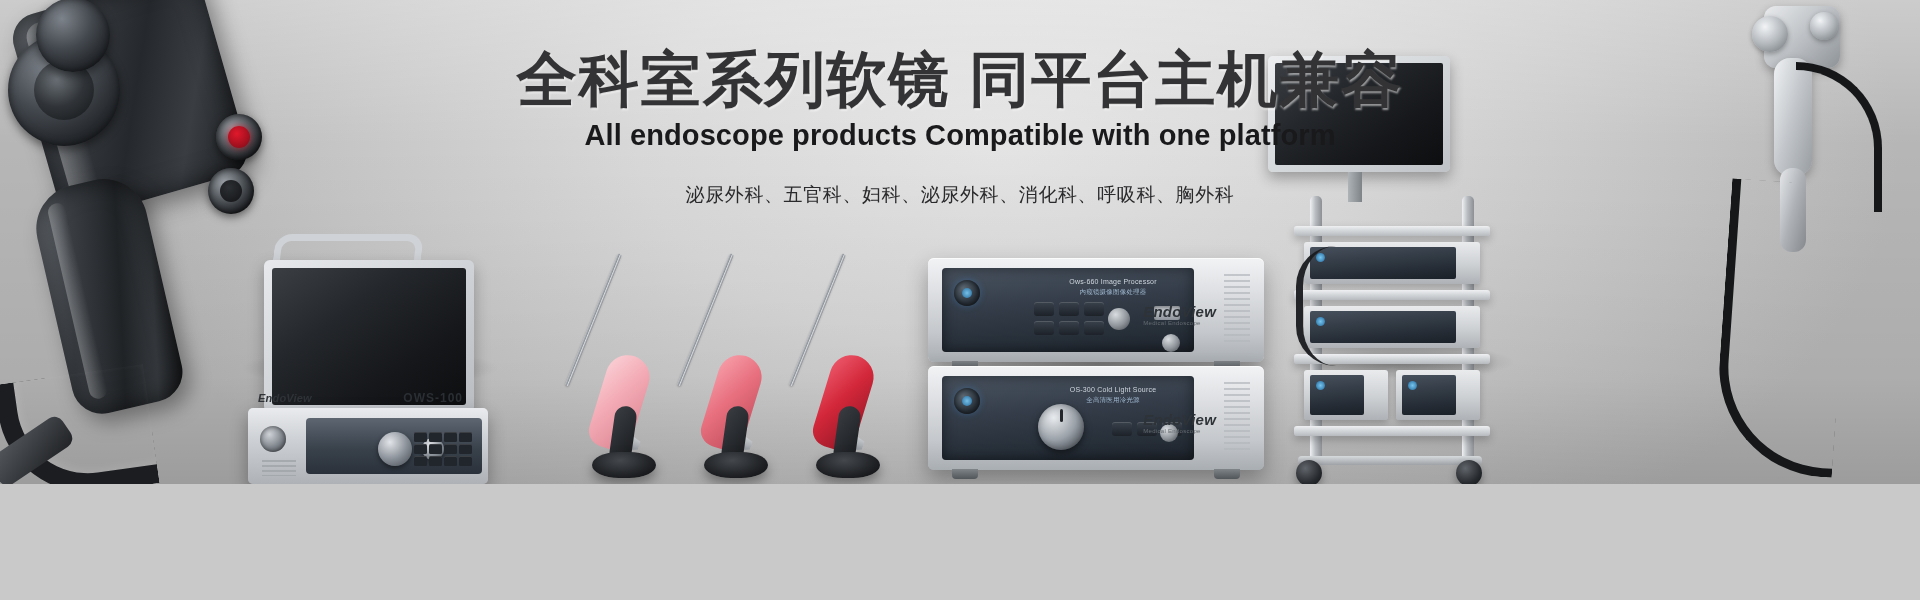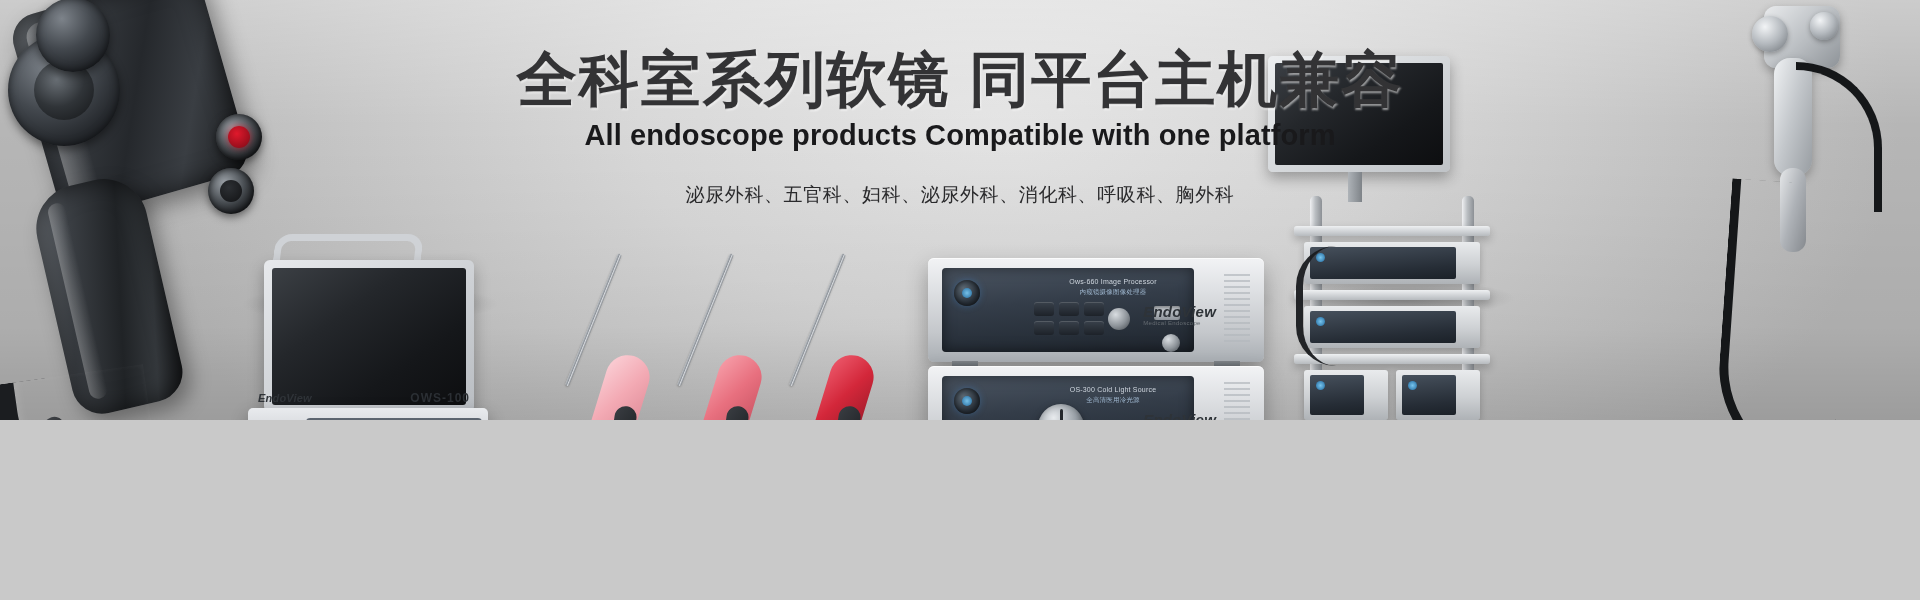--- a/index.html
+++ b/index.html
@@ -2,21 +2,21 @@
 <html><head>
 <meta charset="utf-8">
 <style>
   * { margin:0; padding:0; box-sizing:border-box; }
   html,body { width:1920px; height:600px; overflow:hidden; }
   body {
     font-family:"Liberation Sans","DejaVu Sans",sans-serif;
     background:#c9c9c9;
   }
   .banner {
-    position:relative; width:1920px; height:420px; overflow:hidden;
+    position:relative; width:1920px; height:484px; overflow:hidden;
     background:
       radial-gradient(ellipse 900px 500px at 52% 30%, #e4e4e4 0%, #d8d8d8 40%, #c6c6c6 72%, #b6b6b6 100%);
     padding-left: 40px;
   }
   .banner::after{
     content:""; position:absolute; inset:0;
     background:linear-gradient(180deg, rgba(255,255,255,.30) 0%, rgba(255,255,255,0) 30%, rgba(0,0,0,.05) 78%, rgba(0,0,0,.14) 100%);
     pointer-events:none;
   }
   
@@ -128,21 +128,21 @@
   }
   .ows-strip{
     position:absolute; left:58px; top:10px; width:176px; height:56px; border-radius:4px;
     background:linear-gradient(180deg,#5d6671 0%,#39414b 55%,#2a313a 100%);
   }
   .ows-brand{
     position:absolute; left:10px; top:-16px; font-size:11px; font-style:italic; font-weight:700;
     color:#2f3338; letter-spacing:.2px;
   }
   .ows-model{
-    position:absolute; right:18px; top:-17px; font-size:12px; font-weight:700; color:#2b2f34; letter-spacing:1px;
+    position:absolute; right:25px; top:-17px; font-size:12px; font-weight:700; color:#2b2f34; letter-spacing:1px;
   }
   .ows-dial{
     position:absolute; left:12px; top:18px; width:26px; height:26px; border-radius:50%;
     background:radial-gradient(circle at 36% 32%,#cfd3d8,#7f858c 55%,#3c4046);
     box-shadow:inset 0 0 5px rgba(0,0,0,.5);
   }
   .ows-knob{
     position:absolute; left:72px; top:14px; width:34px; height:34px; border-radius:50%;
     background:radial-gradient(circle at 35% 30%,#e2e5e9,#8b9199 52%,#43484e);
     box-shadow:0 2px 5px rgba(0,0,0,.45);

